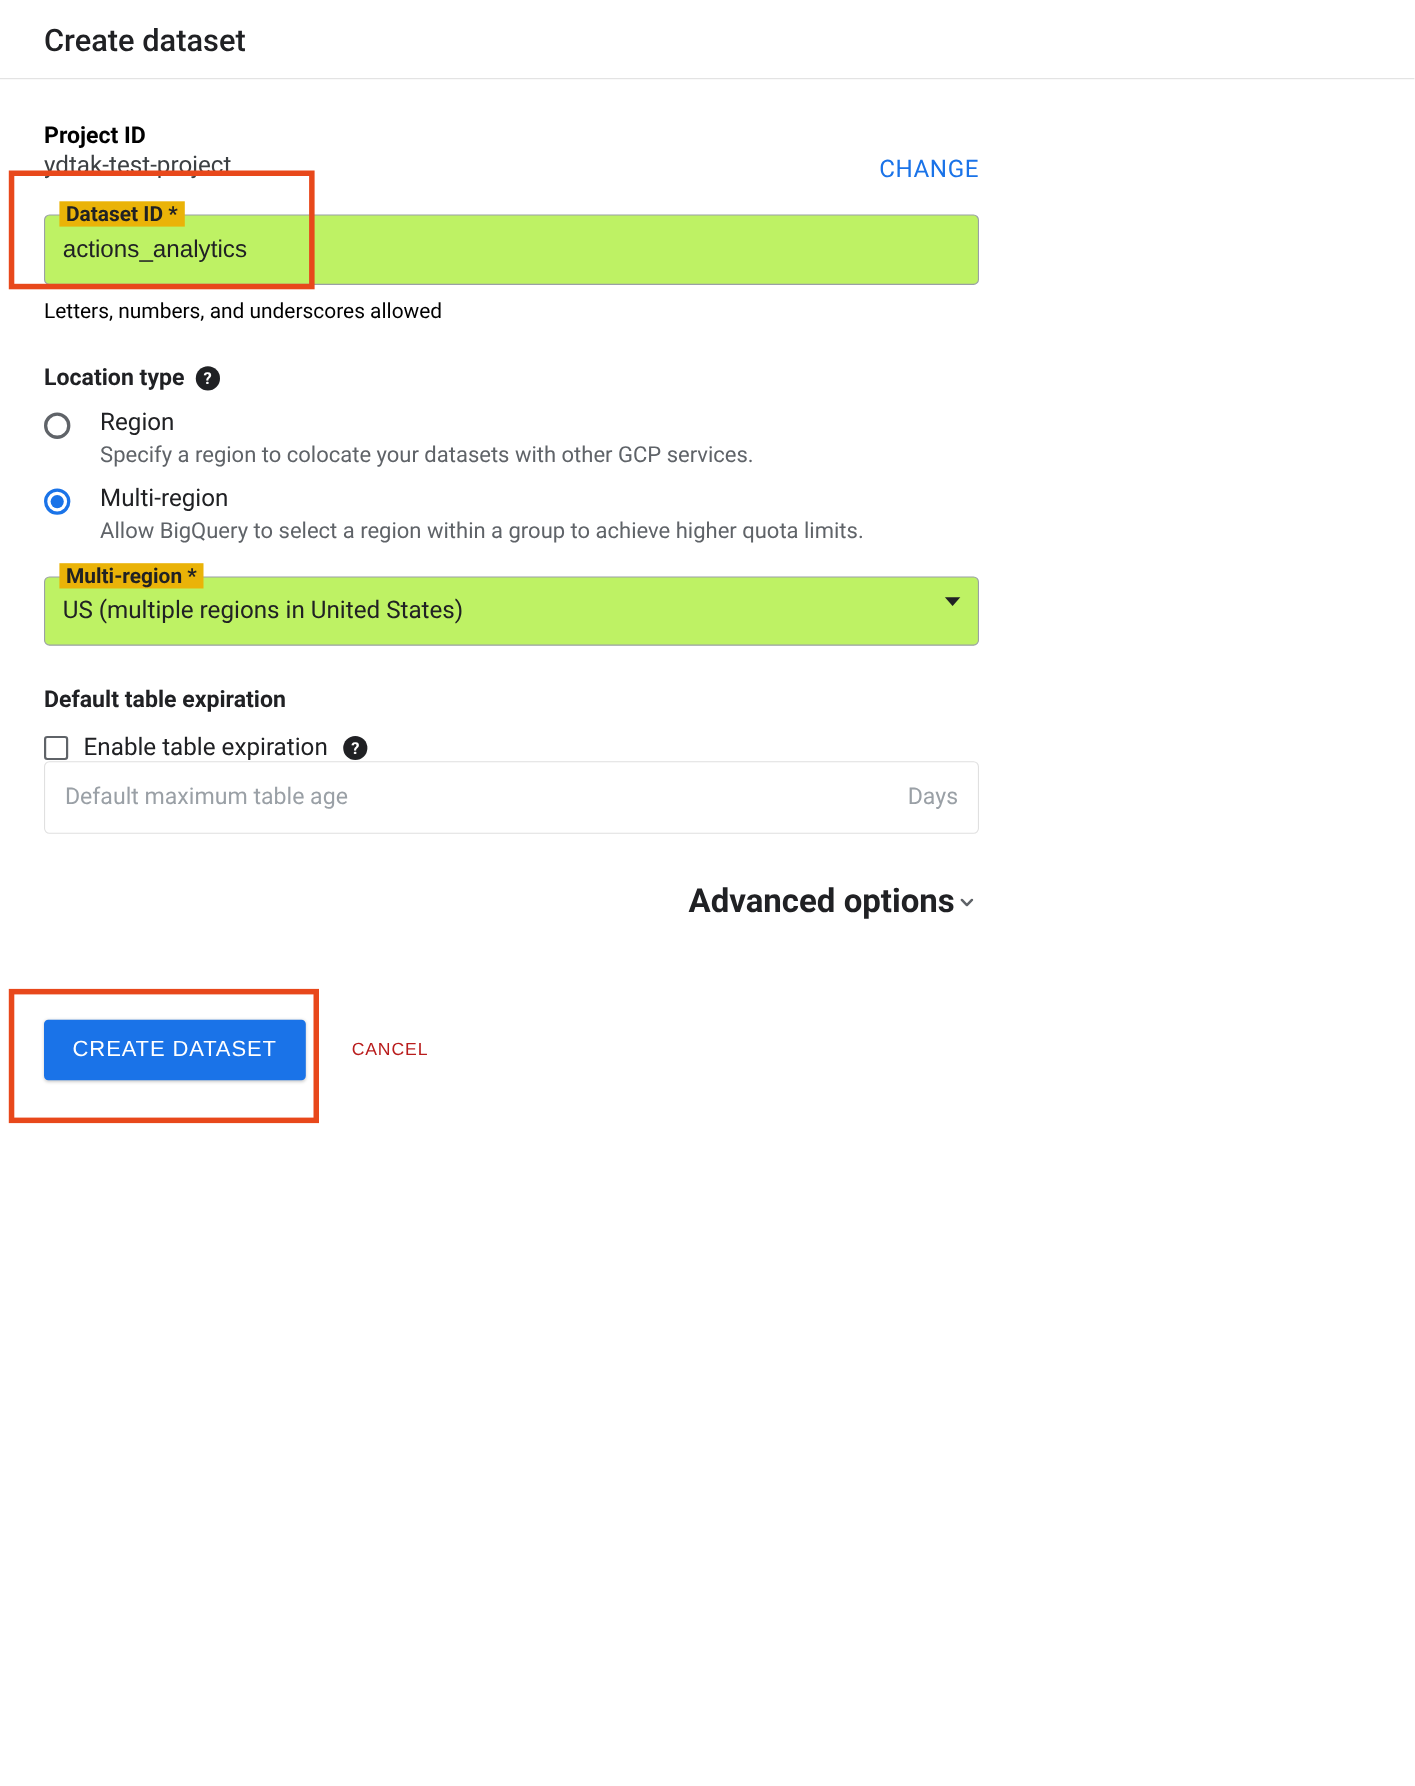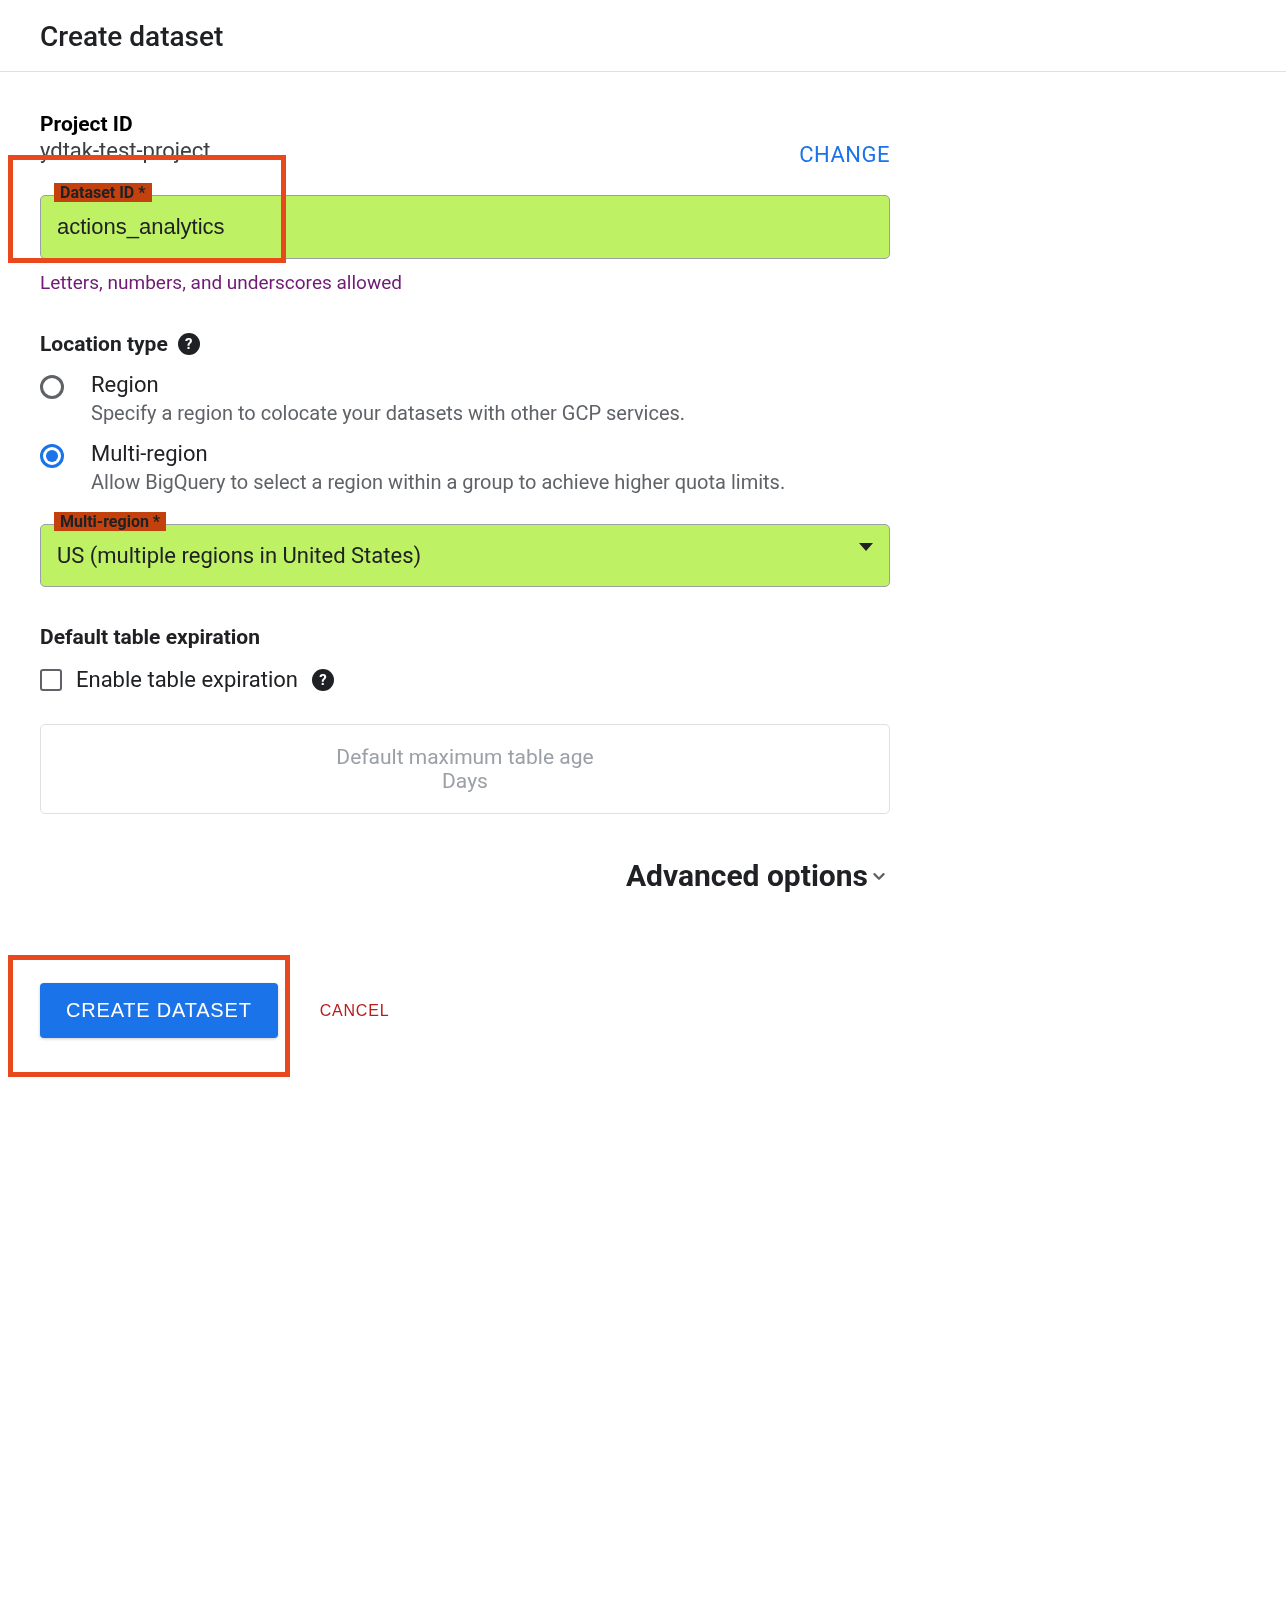--- a/index.html
+++ b/index.html
@@ -53,40 +53,40 @@
 
   
   .outlined-field {
     position: relative;
     margin-top: 28px;
   }
   .outlined-field .float-label {
     position: absolute;
     top: -12px;
     left: 14px;
-    background: #c2410c;
+    background: #eab308;
     padding: 0 6px;
-    font-size: 16px;
+    font-size: 19px;
     font-weight: 700;
     color: #202124;
   }
   .outlined-field input,
   .outlined-field .select-box {
     width: 100%;
     border: 1px solid #9aa0a6;
     border-radius: 5px;
     padding: 18px 16px;
     font-size: 22px;
     color: #202124;
     background: #bef264;
     outline: none;
   }
   .helper-text {
     font-size: 19px;
-    color: #701a75;
+    color: #000000;
     margin-top: 12px;
   }
 
   
   .highlight-dataset-id {
     position: absolute;
     border: 5px solid #e8481b;
     top: -40px;
     left: -32px;
     width: 278px;
@@ -194,30 +194,28 @@
     cursor: pointer;
     flex-shrink: 0;
   }
   .checkbox-label {
     font-size: 22px;
     color: #202124;
   }
 
   
   .disabled-field {
-    margin-top: 32px;
     border: 1px solid #e0e0e0;
     border-radius: 5px;
     padding: 20px 18px;
     display: flex;
     justify-content: space-between;
     align-items: center;
     font-size: 21px;
     color: #9aa0a6;
-    flex-direction: column;
   }
 
   
   .advanced-row {
     display: flex;
     justify-content: flex-end;
     align-items: center;
     margin-top: 44px;
     cursor: pointer;
   }

